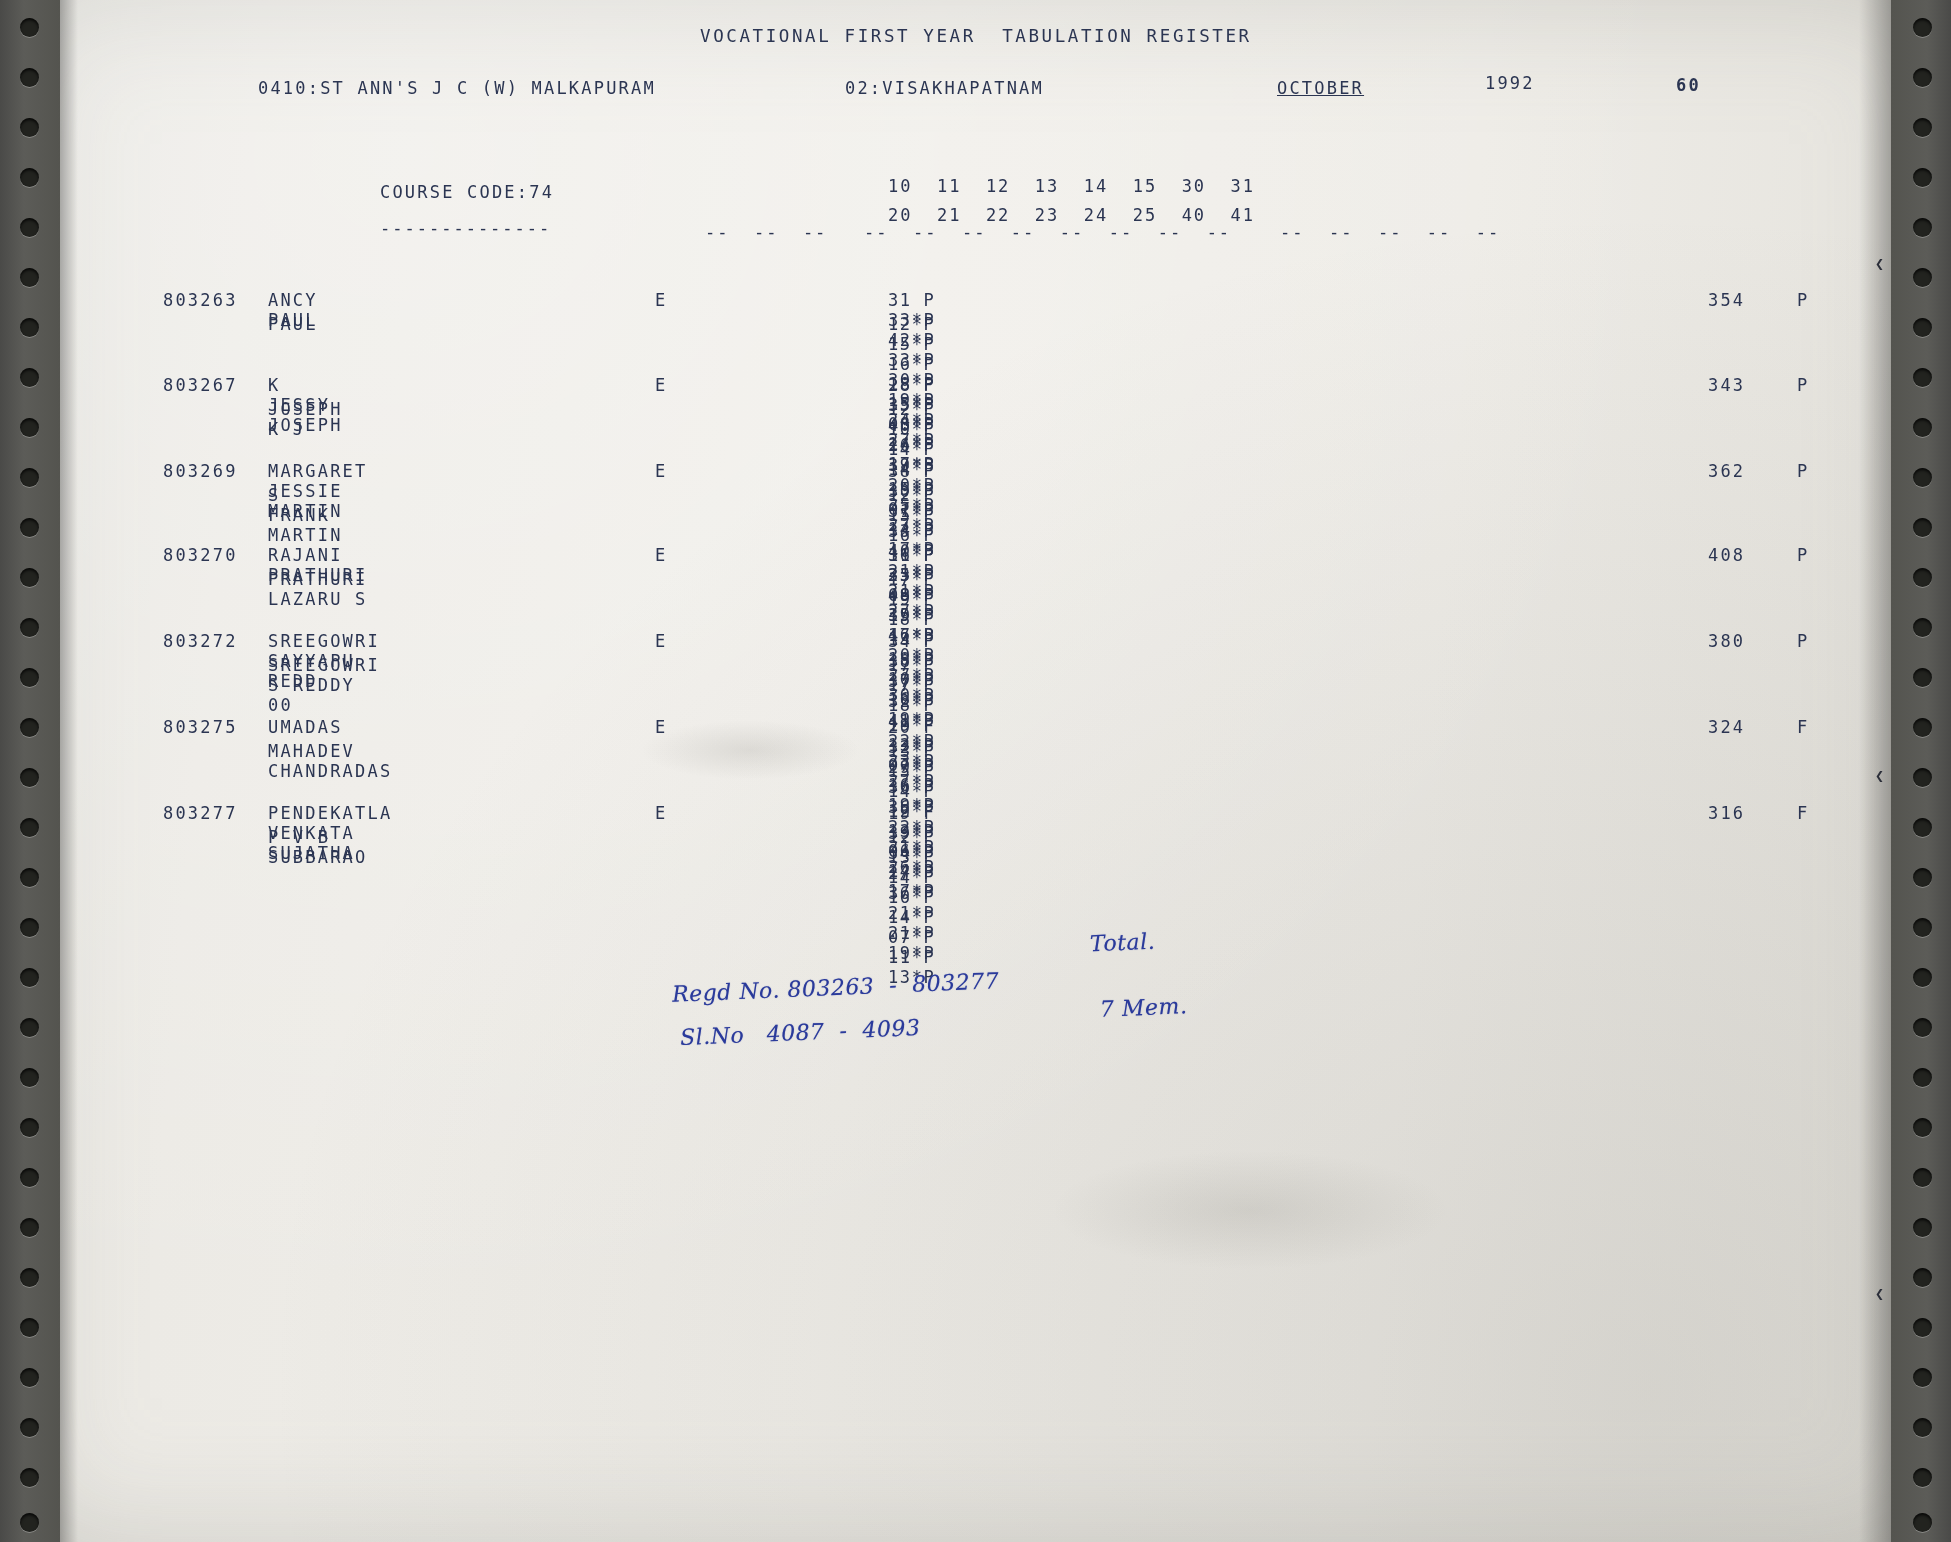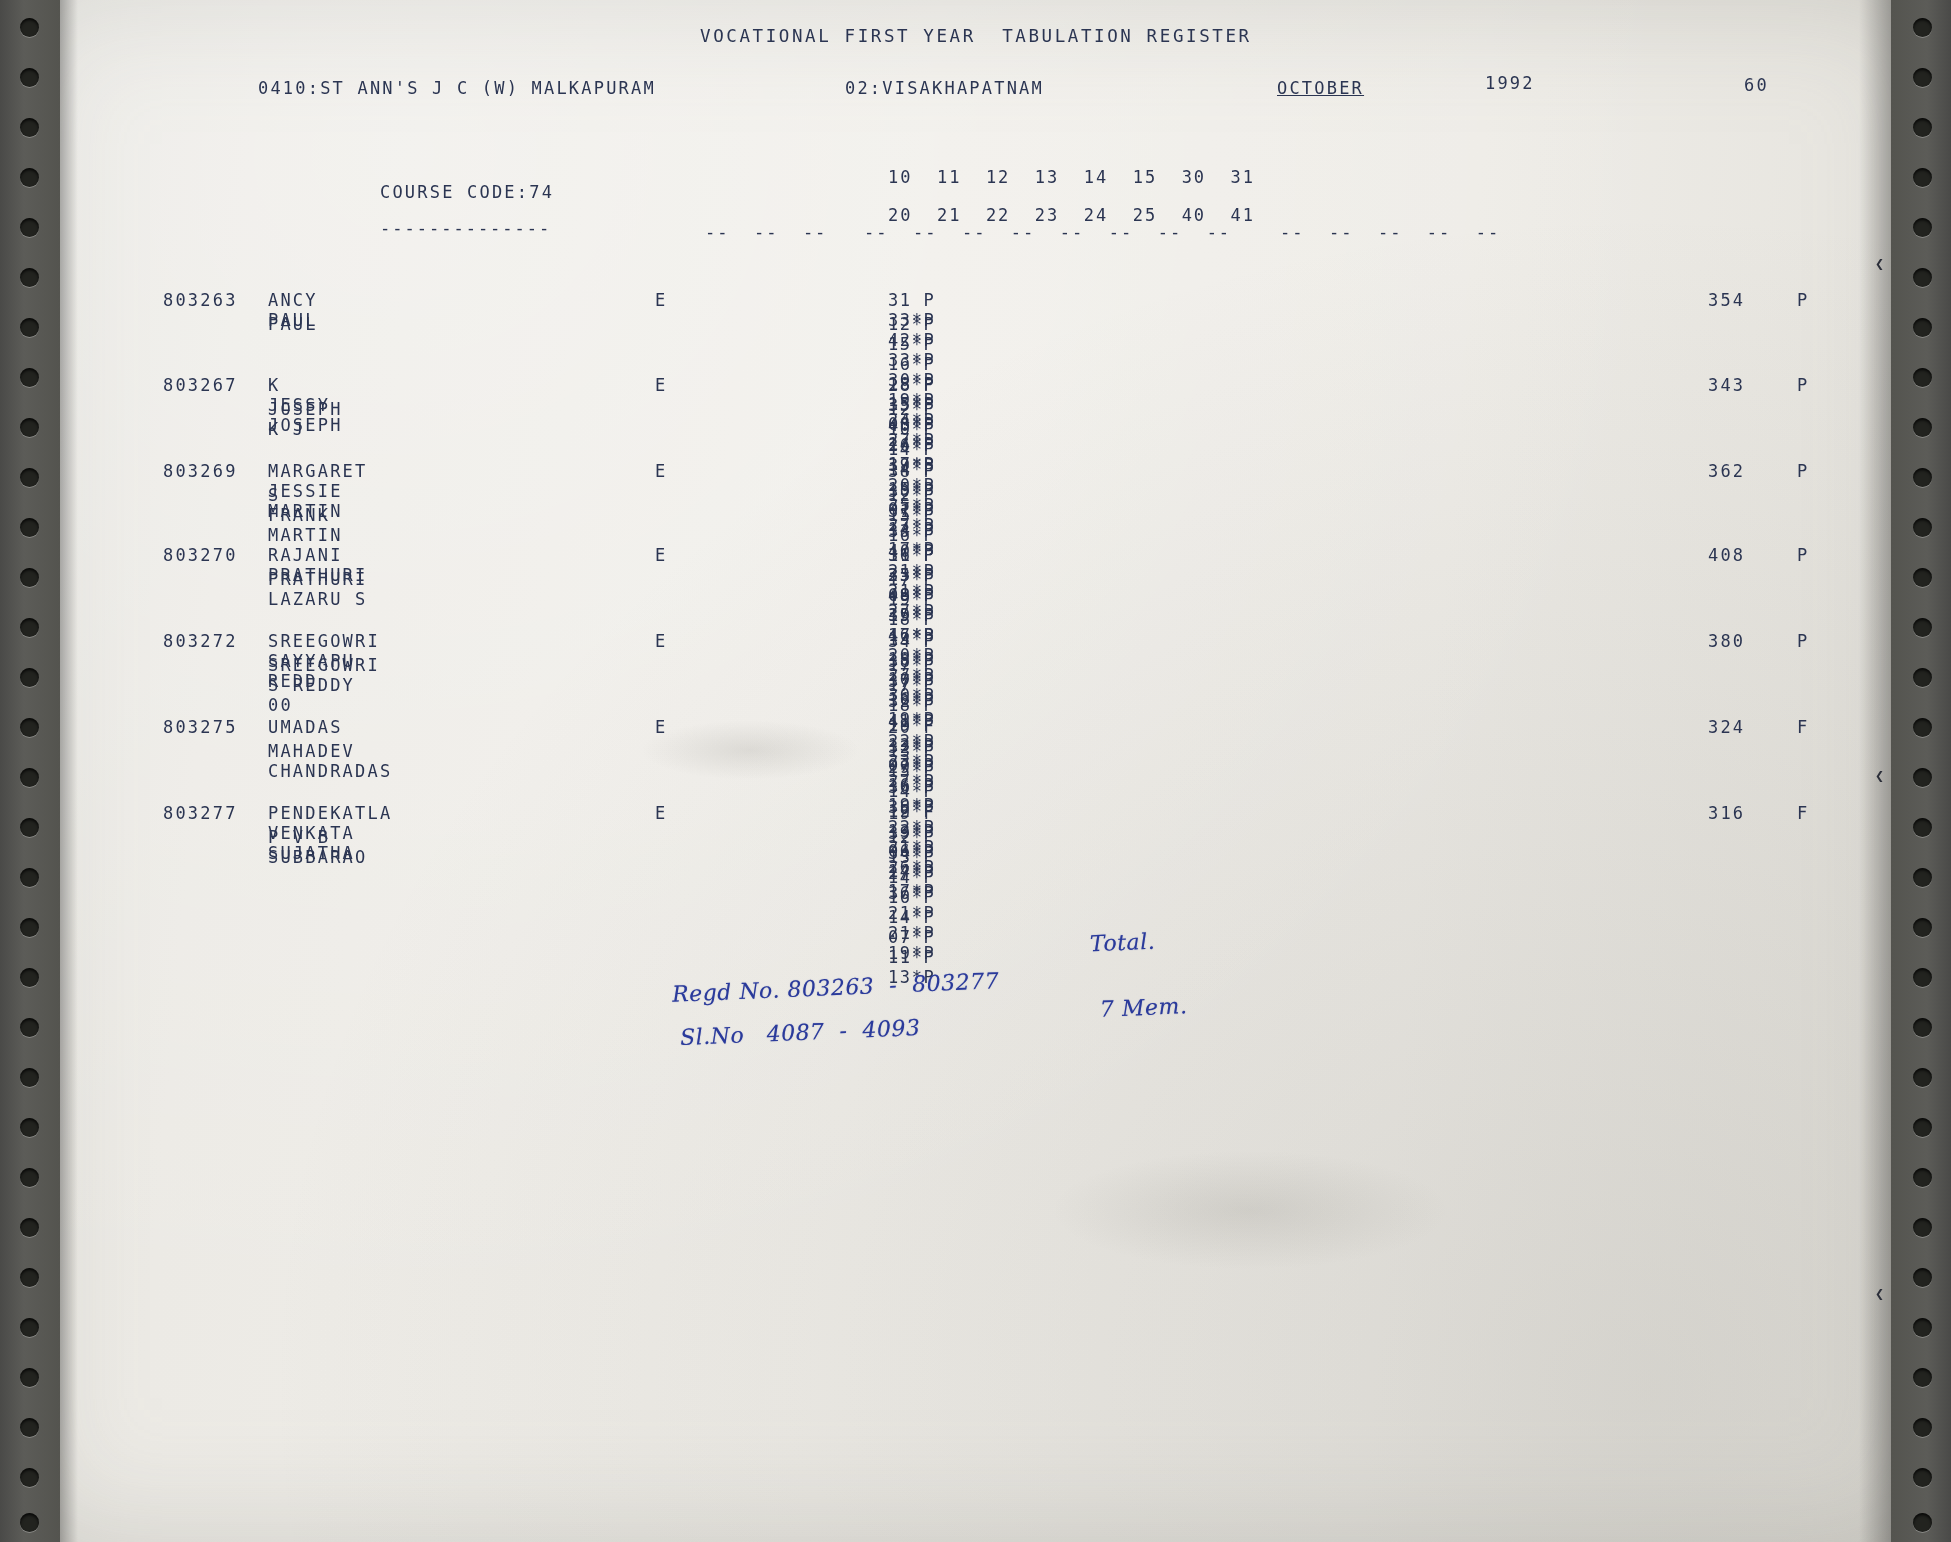--- a/index.html
+++ b/index.html
@@ -82,26 +82,26 @@
     font-size: 17px;
     letter-spacing: 2.2px;
   }
   .abs { position: absolute; white-space: pre; }
 
   .title { top: 26px; left: 700px; font-size: 17.5px; letter-spacing: 2.6px; }
   .hdr-school { top: 78px; left: 258px; }
   .hdr-district { top: 78px; left: 845px; }
   .hdr-month { top: 78px; left: 1277px; text-decoration: underline; }
   .hdr-year { top: 73px; left: 1485px; }
-  .hdr-page { top: 75px; left: 1744px; }
+  .hdr-page { top: 75px; left: 1676px; font-weight: bold; }
 
   .course-code { top: 182px; left: 380px; }
   .dashes-course { top: 218px; left: 380px; letter-spacing: 2px; }
 
-  .subjrow1 { top: 167px; left: 888px; letter-spacing: 2px; }
+  .subjrow1 { top: 176px; left: 888px; letter-spacing: 2px; }
   .subjrow2 { top: 205px; left: 888px; letter-spacing: 2px; text-align: right; }
   .dashrow { top: 222px; left: 705px; letter-spacing: 2px; }
 
   .rec { position: absolute; left: 0; }
   .rec .regno { position: absolute; left: 163px; }
   .rec .name { position: absolute; left: 268px; }
   .rec .father { position: absolute; left: 268px; top: 24px; }
   .rec .medium { position: absolute; left: 655px; }
   .rec .m1 { position: absolute; left: 888px; letter-spacing: 1.6px; }
   .rec .m2 { position: absolute; left: 888px; top: 24px; letter-spacing: 1.6px; }

